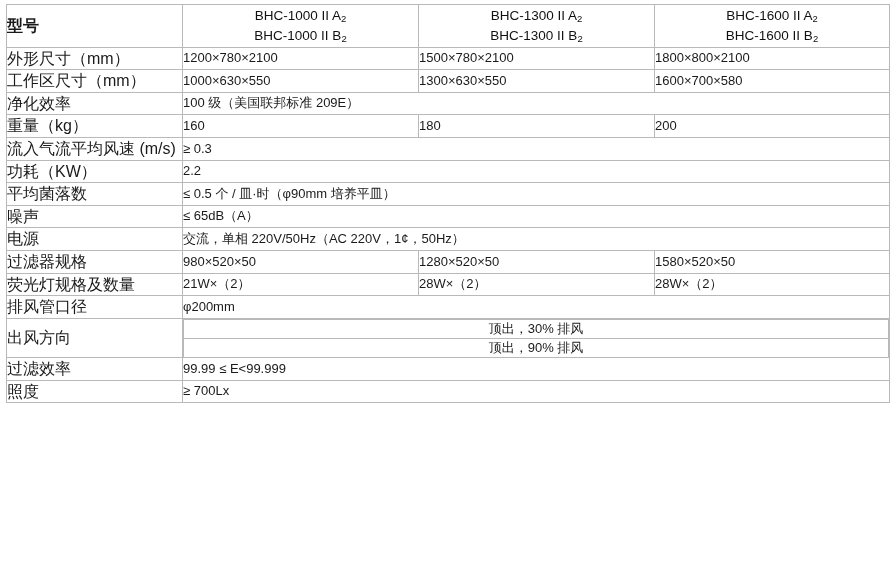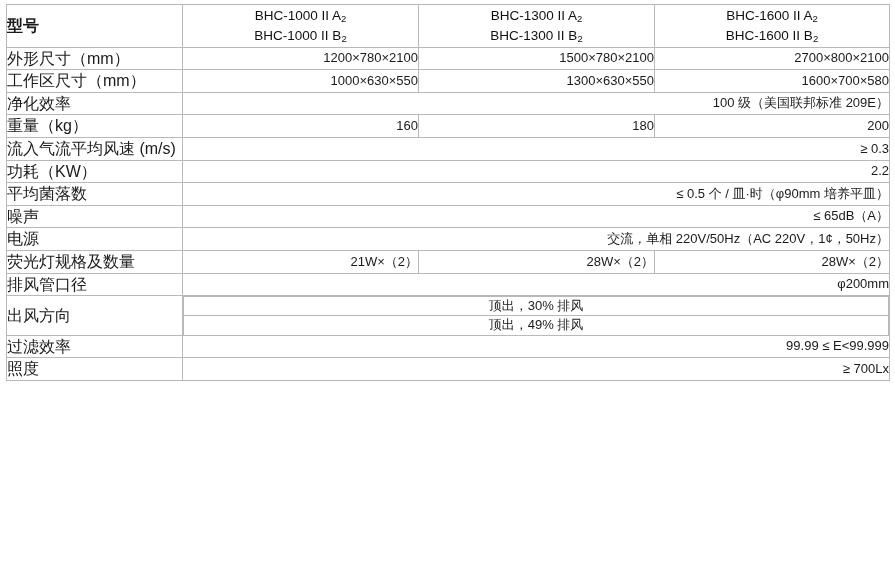--- a/index.html
+++ b/index.html
@@ -33,21 +33,21 @@
   }
   .label-cell {
     width: 176px;
     padding: 7px 0 7px 9px;
     font-size: 16px;
     text-align: left;
     color: #1a1a1a;
     line-height: 1.35;
   }
   .val {
-    text-align: right;
+    text-align: left;
     font-size: 13px;
     padding: 7px 4px;
     line-height: 1.4;
     color: #1a1a1a;
   }
   .head-row .label-cell {
     font-size: 16px;
     font-weight: bold;
     padding-top: 10px;
     padding-bottom: 10px;
@@ -107,21 +107,21 @@
           </td>
           <td class="head-cell">
             <span class="ln">BHC-1600 II A<sub>2</sub></span>
             <span class="ln">BHC-1600 II B<sub>2</sub></span>
           </td>
         </tr>
         <tr>
           <td class="label-cell">外形尺寸（mm）</td>
           <td class="val">1200×780×2100</td>
           <td class="val">1500×780×2100</td>
-          <td class="val">2700×800×2100</td>
+          <td class="val">1800×800×2100</td>
         </tr>
         <tr>
           <td class="label-cell">工作区尺寸（mm）</td>
           <td class="val">1000×630×550</td>
           <td class="val">1300×630×550</td>
           <td class="val">1600×700×580</td>
         </tr>
         <tr>
           <td class="label-cell">净化效率</td>
           <td colspan="3" class="val">100 级（美国联邦标准 209E）</td>
@@ -146,39 +146,45 @@
         </tr>
         <tr>
           <td class="label-cell">噪声</td>
           <td colspan="3" class="val">≤ 65dB（A）</td>
         </tr>
         <tr>
           <td class="label-cell">电源</td>
           <td colspan="3" class="val">交流，单相 220V/50Hz（AC 220V，1¢，50Hz）</td>
         </tr>
         <tr>
+          <td class="label-cell">过滤器规格</td>
+          <td class="val">980×520×50</td>
+          <td class="val">1280×520×50</td>
+          <td class="val">1580×520×50</td>
+        </tr>
+        <tr>
           <td class="label-cell">荧光灯规格及数量</td>
           <td class="val">21W×（2）</td>
           <td class="val">28W×（2）</td>
           <td class="val">28W×（2）</td>
         </tr>
         <tr>
           <td class="label-cell">排风管口径</td>
           <td colspan="3" class="val">φ200mm</td>
         </tr>
         <tr>
           <td class="label-cell">出风方向</td>
           <td colspan="3" style="padding: 0px;">
             <table class="sub-table">
               <tbody>
                 <tr>
                   <td>顶出，30% 排风</td>
                 </tr>
                 <tr>
-                  <td>顶出，49% 排风</td>
+                  <td>顶出，90% 排风</td>
                 </tr>
               </tbody>
             </table>
           </td>
         </tr>
         <tr>
           <td class="label-cell">过滤效率</td>
           <td colspan="3" class="val">99.99 ≤ E&lt;99.999</td>
         </tr>
         <tr>

